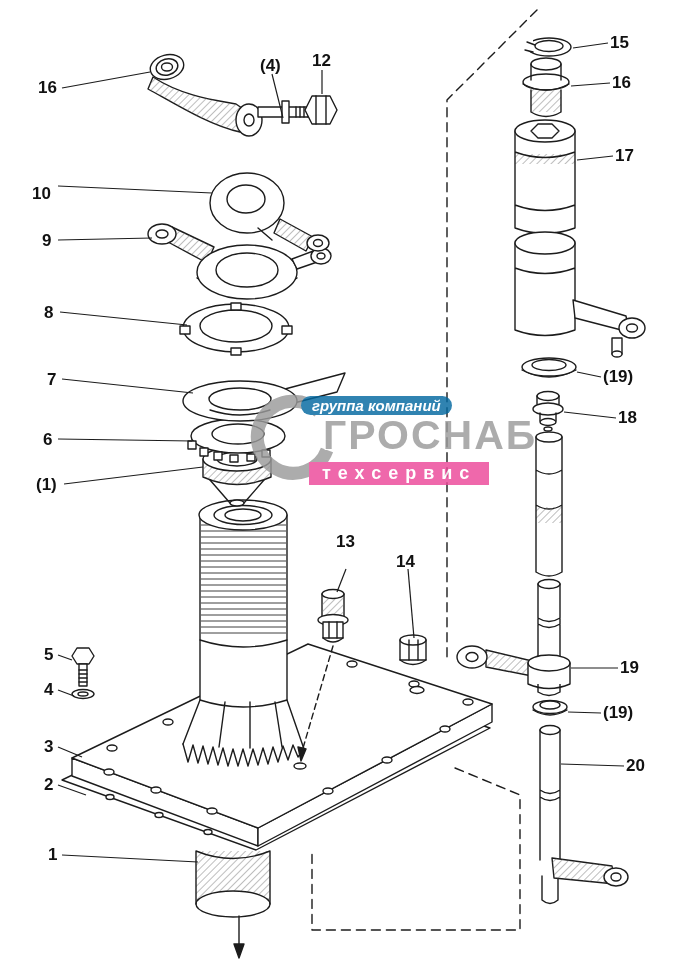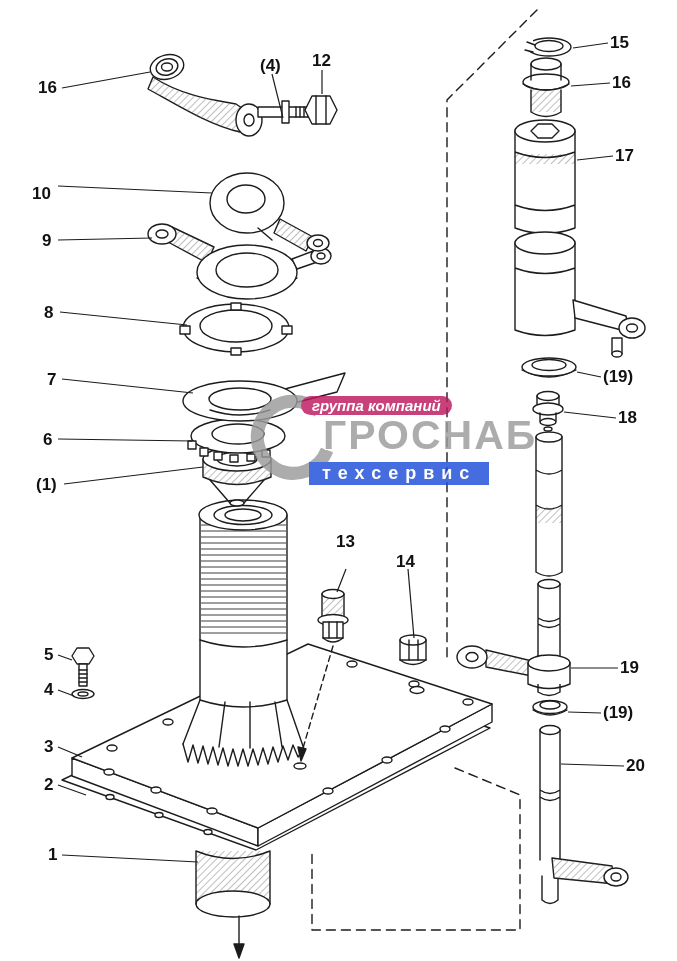--- a/index.html
+++ b/index.html
@@ -5,27 +5,27 @@
   html,body{margin:0;padding:0;background:#fff;}
   .stage{position:relative;width:677px;height:961px;background:#fff;overflow:hidden;
          font-family:"Liberation Sans",sans-serif;}
   svg{position:absolute;left:0;top:0;}
   .ln{stroke:#1c1c1c;stroke-width:1.4;fill:none;stroke-linejoin:round;stroke-linecap:round;}
   .fw{fill:#ffffff;}
   .lbl{position:absolute;font:700 17px "Liberation Sans",sans-serif;color:#121212;
        white-space:nowrap;z-index:4;text-align:center;}
   
   .wm{position:absolute;left:243px;top:388px;width:280px;height:110px;opacity:.82;z-index:6;}
-  .wm-bar1{position:absolute;left:58px;top:8px;background:#be185d;color:#fff;
+  .wm-bar1{position:absolute;left:58px;top:8px;background:#0369a1;color:#fff;
            font:italic 700 15px "Liberation Sans",sans-serif;padding:1px 11px;
            border-radius:11px;white-space:nowrap;}
   .wm-main{position:absolute;left:52px;top:24px;font:700 41px "Liberation Sans",sans-serif;
            color:#9b9b9b;letter-spacing:2px;white-space:nowrap;
            text-shadow:-1px -1px 0 #fff,1px -1px 0 #fff,-1px 1px 0 #fff,1px 1px 0 #fff;margin-left:28px;}
-  .wm-bar2{position:absolute;left:66px;top:74px;background:#1d4ed8;color:#fff;
+  .wm-bar2{position:absolute;left:66px;top:74px;background:#ec4899;color:#fff;
            font:700 18px "Liberation Sans",sans-serif;letter-spacing:7px;
            padding:1px 13px;white-space:nowrap;}
   .wm-swoosh{position:absolute;left:-4px;top:2px;}
 </style>
 </head>
 <body>
 
 <div class="stage">
 
 <svg width="677" height="961" viewBox="0 0 677 961">

